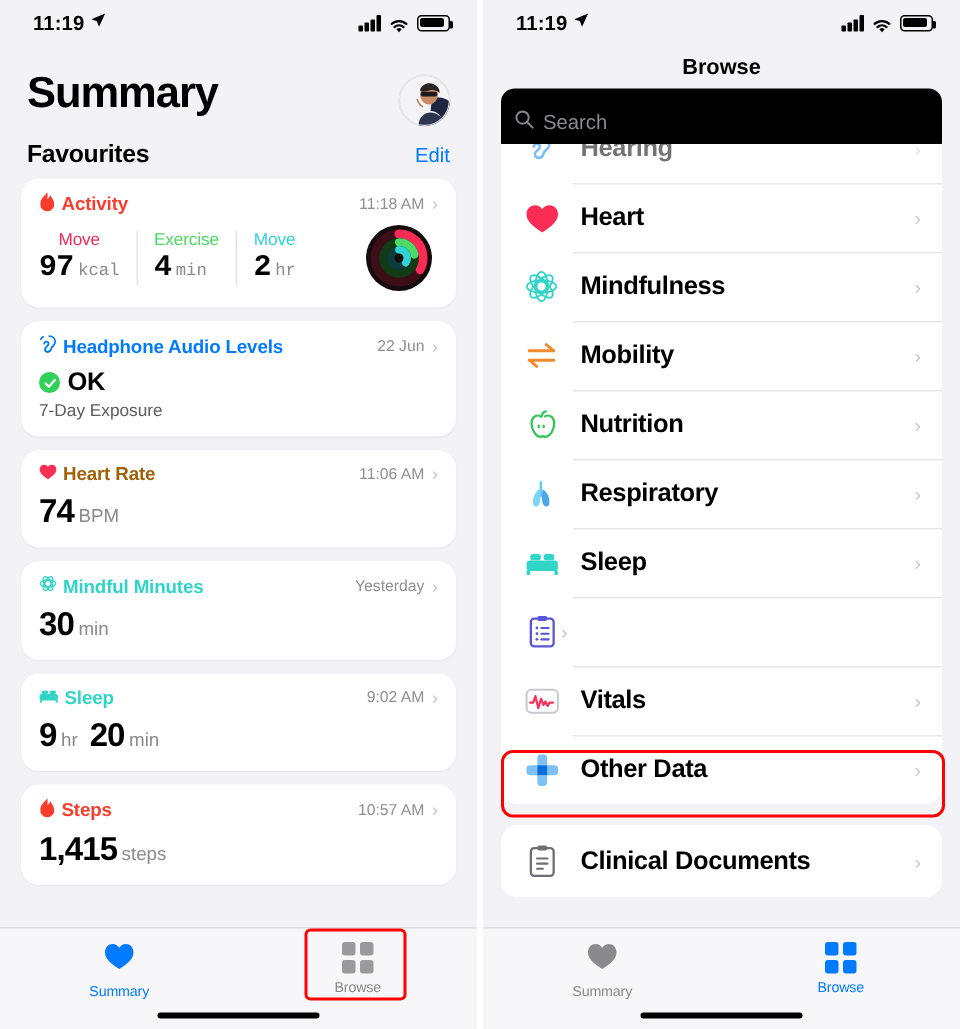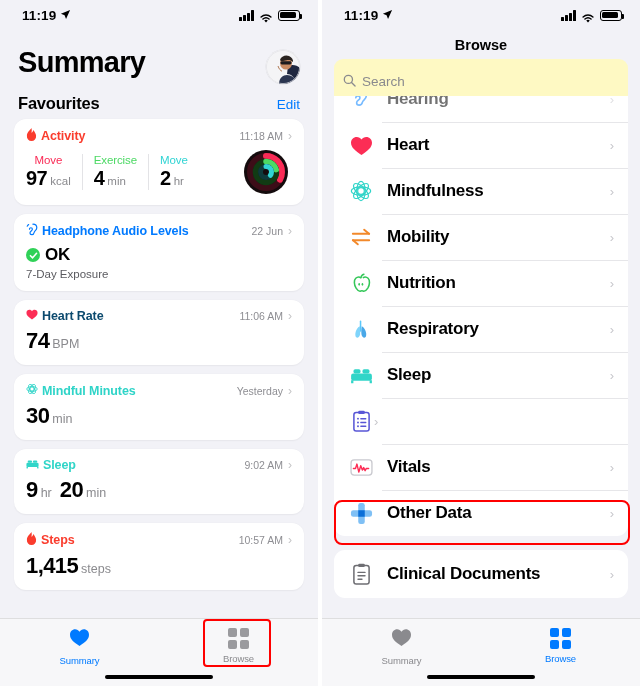--- a/index.html
+++ b/index.html
@@ -72,35 +72,35 @@
   .mval { font-size: 22px; font-weight: bold; color:#000; letter-spacing:-.6px; }
   .munit{ font-size: 12.5px; color:#8a8a8e; }
   .sub { font-size: 11.5px; color:#5a5a5f; margin-top: 3px; }
 
   
   .act-body { display:flex; align-items:center; justify-content:space-between; margin-top: 6px; }
   .act-cols { display:flex; }
   .act-col { padding: 0 11px; border-left: .8px solid #e3e3e6; }
   .act-col:first-child { padding-left: 0; border-left: none; }
   .act-lbl { font-size: 11.5px; font-weight: normal; letter-spacing:-.1px;text-align:center; }
-  .act-num { margin-top:1px; display:flex; align-items:baseline; gap:3px; }
+  .act-num { margin-top:1px; display:flex; align-items:baseline; gap:3px;font-family:Liberation Mono, monospace; }
   .act-num b { font-size: 20px; letter-spacing:-.5px; color:#000; }
   .act-num span { font-size: 11.5px; color:#8a8a8e; }
   .rings { width: 44px; height:44px; flex:none; margin-right: 4px; }
 
   .ok-line { display:flex; align-items:center; gap:5px; margin-top:6px; }
   .ok-badge { width: 14px; height: 14px; border-radius:50%; background:#30d158;
               display:flex; align-items:center; justify-content:center; }
   .ok-text { font-size: 17px; font-weight: bold; color:#000; letter-spacing:-.3px; }
 
   
   .nav-title { text-align:center; font-size: 14.5px; font-weight: bold; color:#000; padding: 7px 0 6px; }
   .searchwrap { padding: 0 12px 8px; }
   .searchbar {
-    height: 45px; background:#fef9c3; border-radius: 9px;
+    height: 45px; background:#000000; border-radius: 9px;
     display:flex; align-items:center; gap:6px; padding: 0 9px;
   }
   .search-ph { font-size: 13.5px; color:#8a8a8e; }
   .list-scroll { position:absolute; left:0; right:0; top:96px; bottom:68px; overflow:hidden; }
   .group { background:#fff; border-radius: 11px; margin: 0 12px 10px; overflow:hidden; }
   .row { display:flex; align-items:center; height: 46px; padding-left: 14px; position:relative; }
   .row + .row::before {
     content:""; position:absolute; left: 48px; right:0; top:0; height:.8px; background:#e6e6e9;
   }
   .row-ico { width: 26px; height:26px; flex:none; display:flex; align-items:center; justify-content:center; }
@@ -265,21 +265,21 @@
                 <path d="M1.6 5.2 4 7.6 8.4 2.6" stroke="#fff" stroke-width="1.7" fill="none" stroke-linecap="round" stroke-linejoin="round"></path>
               </svg>
           </span>
           <span class="ok-text">OK</span>
         </div>
         <div class="sub">7-Day Exposure</div>
       </div>
 
       <div class="card">
         <div class="card-head">
-          <div class="card-name" style="color:#0c4a6e">
+          <div class="card-name" style="color:#a16207">
             <span>
               <svg width="12" height="11" viewBox="0 0 14 13">
                   <path d="M7 12.4C3 9.6.4 7.6.4 4.7.4 2.5 2 1 4 1c1.3 0 2.4.7 3 1.7C7.6 1.7 8.7 1 10 1c2 0 3.6 1.5 3.6 3.7 0 2.9-2.6 4.9-6.6 7.7z" fill="#fc2d55"></path>
                 </svg>
             </span>
             <span>Heart Rate</span>
           </div>
           <div class="card-meta">
             <span>11:06 AM</span>
             <span class="chev">›</span>

